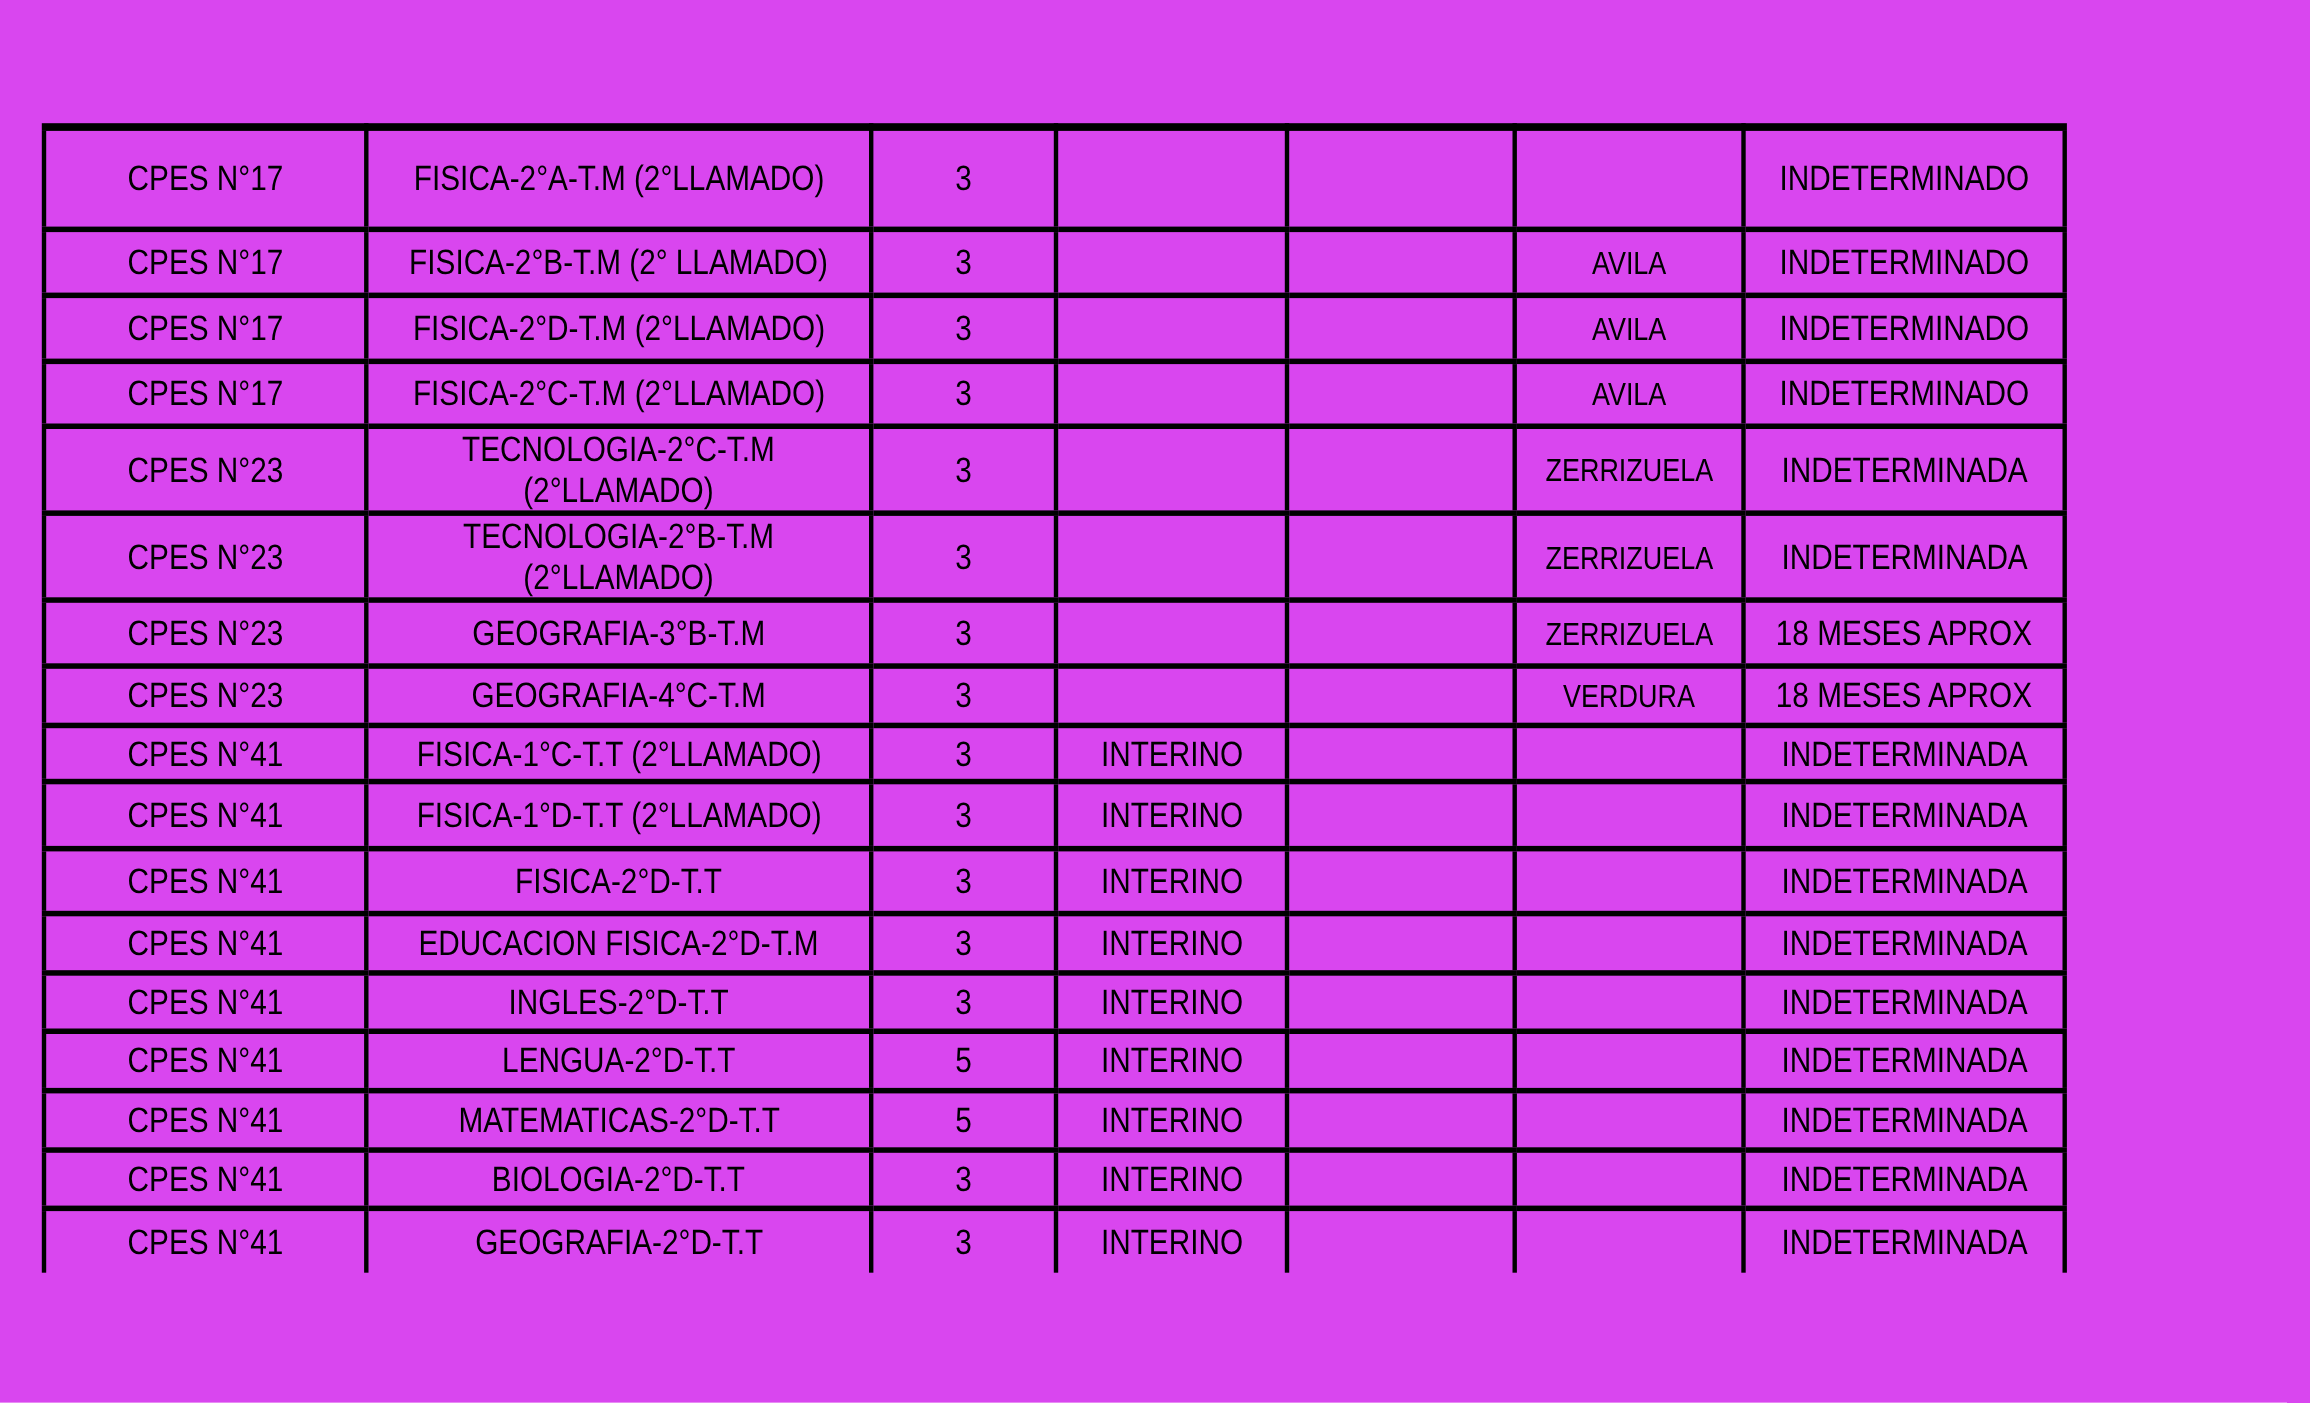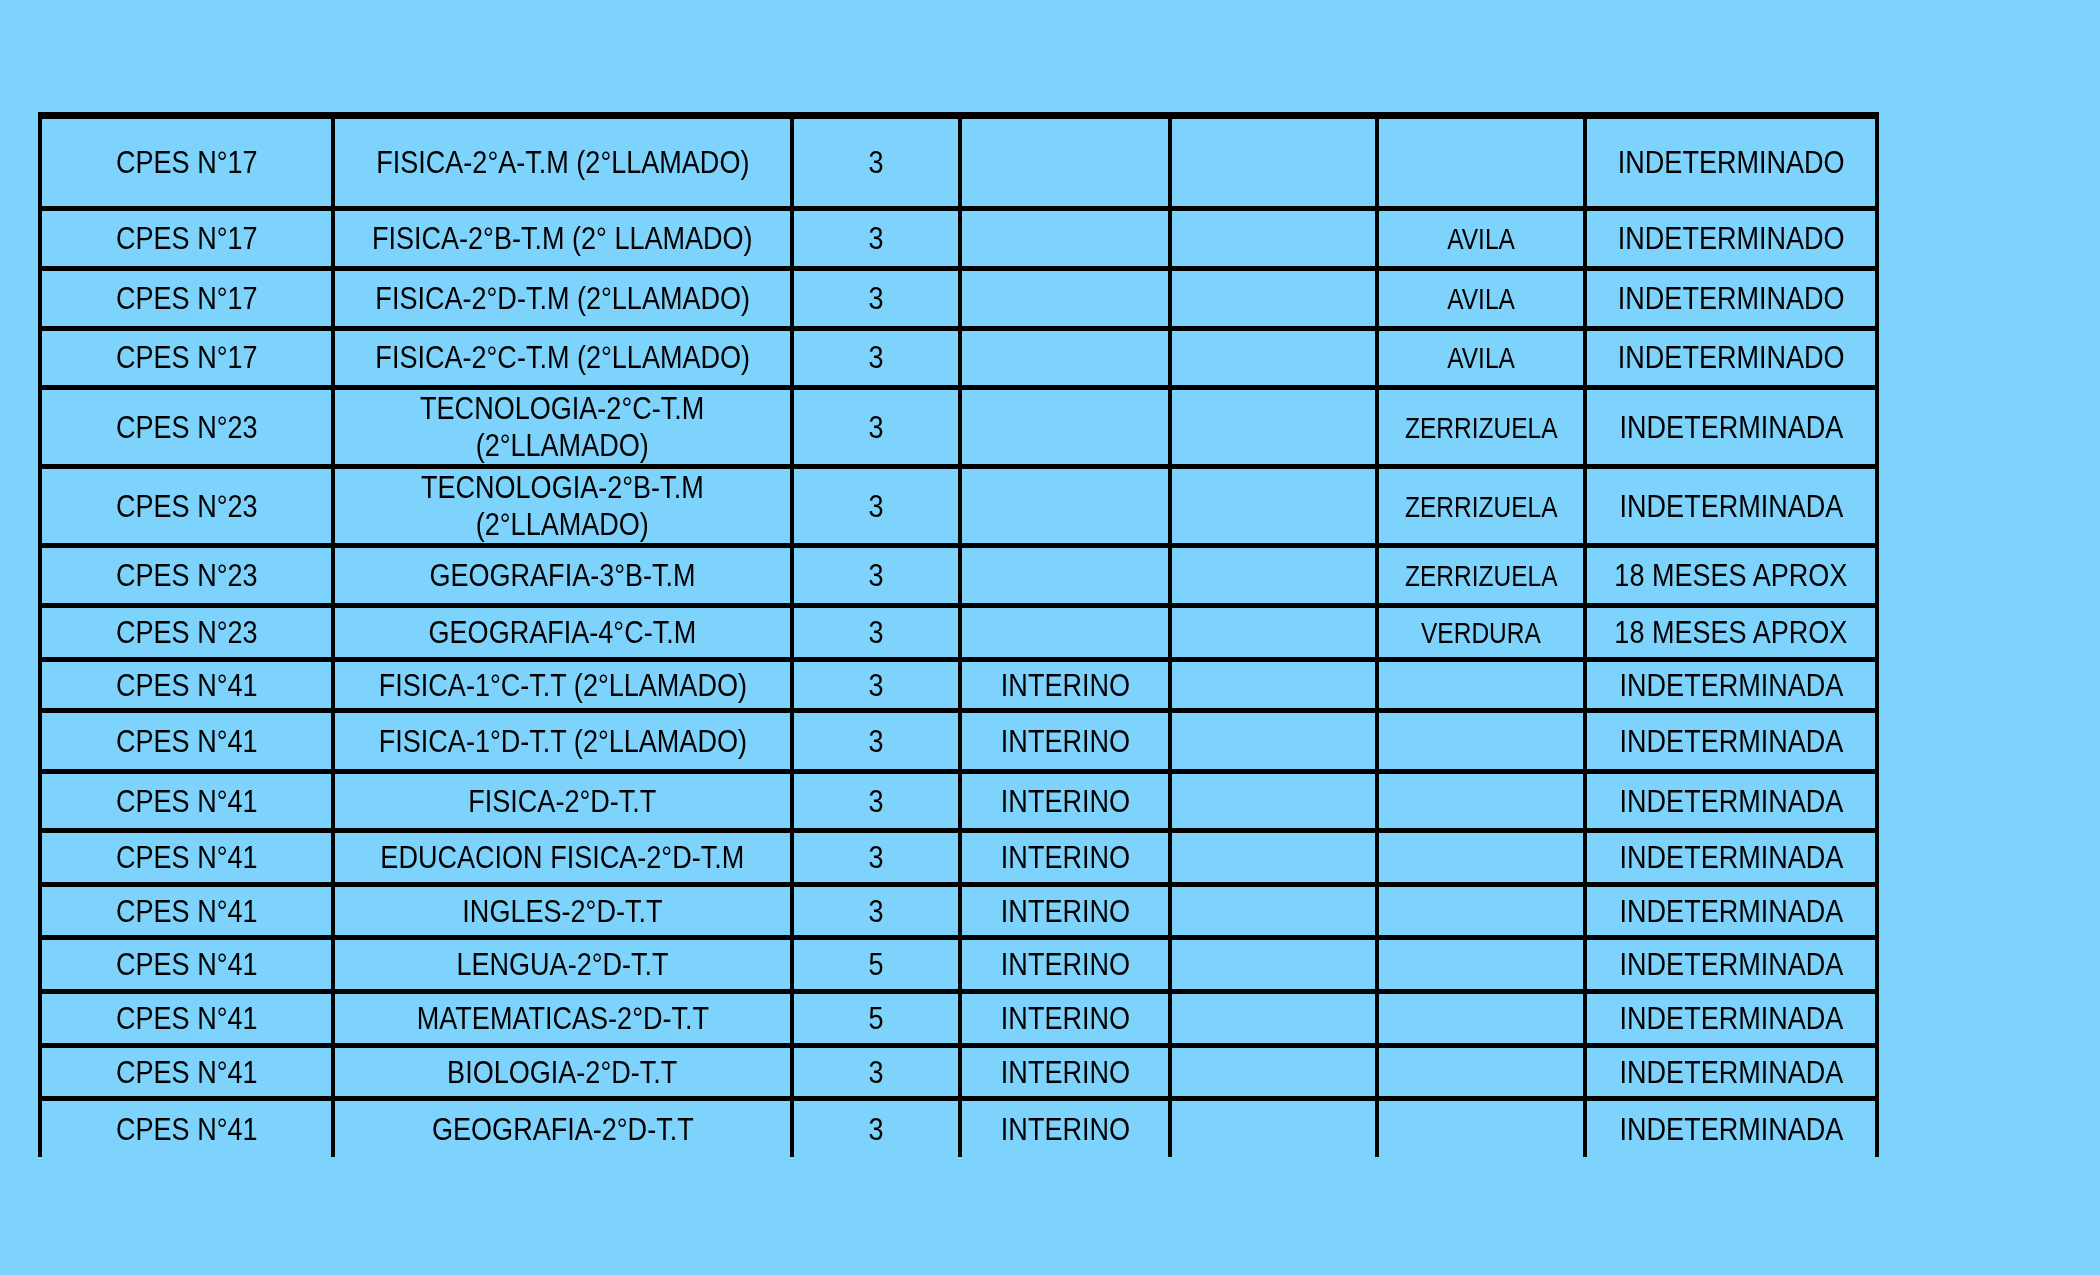--- a/index.html
+++ b/index.html
@@ -2,21 +2,21 @@
 <html><head>
 <meta charset="utf-8">
 <style>
   html, body { margin: 0; padding: 0; }
   body { background: #ffffff; font-family: "Liberation Sans", sans-serif; }
 
   .canvas {
     position: relative;
     width: 2100px;
     height: 1275px;
-    background: #7dd3fc;
+    background: #d946ef;
     overflow: hidden;
   }
 
   table.grid {
     position: absolute;
     left: 38px;
     top: 112px;
     width: 1837px;
     border-collapse: collapse;
     table-layout: fixed;

